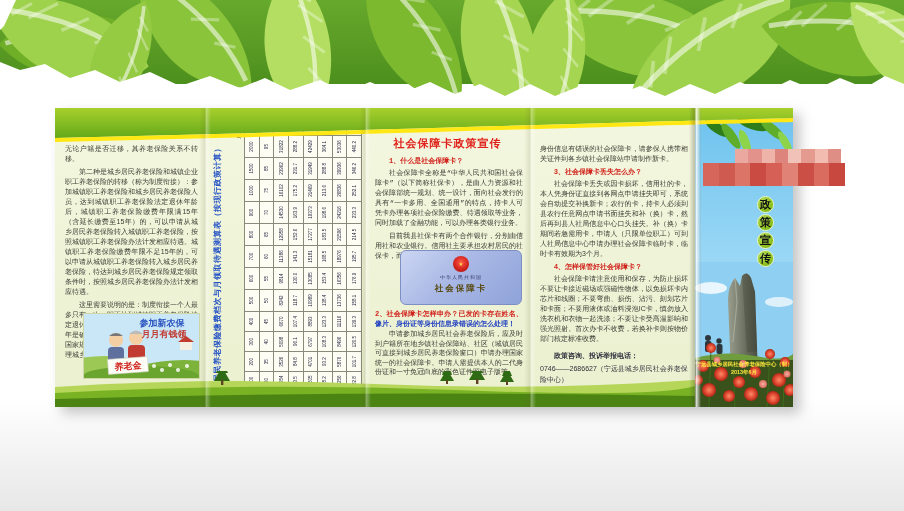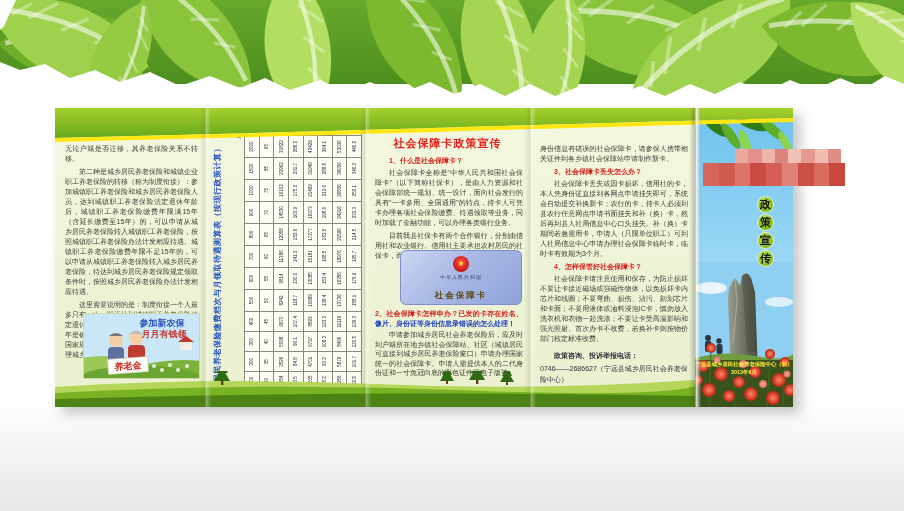--- a/index.html
+++ b/index.html
@@ -9,21 +9,21 @@
          font-family:"Liberation Sans",sans-serif;}
   
   #banner{position:absolute;left:0;top:0;width:904px;height:110px;}
   
   #brochure{position:absolute;left:55px;top:108px;width:738px;height:299px;
             background:linear-gradient(#f4f7e0,#eaf0cf);
             box-shadow:7px 6px 12px rgba(110,110,110,.4);}
   .panel{position:absolute;top:0;height:299px;}
   #p1{left:0;width:150px;}
   #p2{left:150px;width:160px;}
-  #p3{left:310px;width:165px;}
+  #p3{left:310px;width:165px;font-family:Liberation Mono, monospace;}
   #p4{left:475px;width:165px;}
   #p5{left:640px;width:98px;background:linear-gradient(#6cc2ee 0%,#9ed9f6 55%,#c2e8fb 75%);overflow:hidden;}
   .fold{position:absolute;top:0;height:299px;width:12px;pointer-events:none;
         background:linear-gradient(90deg,rgba(90,90,40,0) 0%,rgba(90,90,40,.14) 50%,rgba(255,255,255,.35) 60%,rgba(90,90,40,0) 100%);}
   #headerband{position:absolute;left:0;top:0;width:738px;height:44px;pointer-events:none;}
   
   .body{font-size:7px;line-height:10px;color:#3c3c34;text-align:justify;margin:0 0 3px 0;}
   .ind{text-indent:2em;}
   .red{color:#d2241e;}
   .blue{color:#2140c0;}
@@ -38,21 +38,21 @@
   table.benefit td{border:0.5px solid #8a8a7a;font-size:4.5px;color:#23233f;text-align:center;padding:0;line-height:5px;}
   
   #p3title{position:absolute;left:0;right:0;top:28px;text-align:center;font-size:11px;font-weight:bold;color:#e0201a;letter-spacing:1px;}
   #card{position:absolute;left:35px;top:142px;width:122px;height:55px;border-radius:6px;
         background:linear-gradient(135deg,#ccd6f3 0%,#a9b8e5 45%,#8fa3da 100%);
         border:1px solid #7e8fc4;text-align:center;overflow:hidden;}
   #card .emblem{display:inline-block;margin-top:5px;width:16px;height:16px;border-radius:50%;
         background:radial-gradient(circle at 50% 40%,#ff5a48 0%,#d2241e 55%,#a51208 100%);
         color:#ffd84a;font-size:8px;line-height:16px;}
   #card .country{font-size:5px;color:#3d4470;margin-top:2px;letter-spacing:1px;}
-  #card .cname{font-size:8.5px;font-weight:bold;color:#584a12;letter-spacing:2px;margin-top:10px;}
+  #card .cname{font-size:8.5px;font-weight:bold;color:#584a12;letter-spacing:2px;margin-top:2px;}
   
   .phone{font-size:7px;line-height:11px;color:#30303c;}
   
   #mosaicA,#mosaicB{position:absolute;display:flex;}
   #mosaicA{left:735px;top:149px;height:14px;}
   #mosaicB{left:703px;top:163px;height:23px;}
   #mosaicA .mblock{width:13.3px;height:14px;}
   #mosaicB .mblock{width:15.8px;height:23px;}
   #vtitle{position:absolute;left:701px;top:196px;width:18px;}
   .vchar{display:block;width:17px;height:17px;margin-bottom:1px;border-radius:50%;

